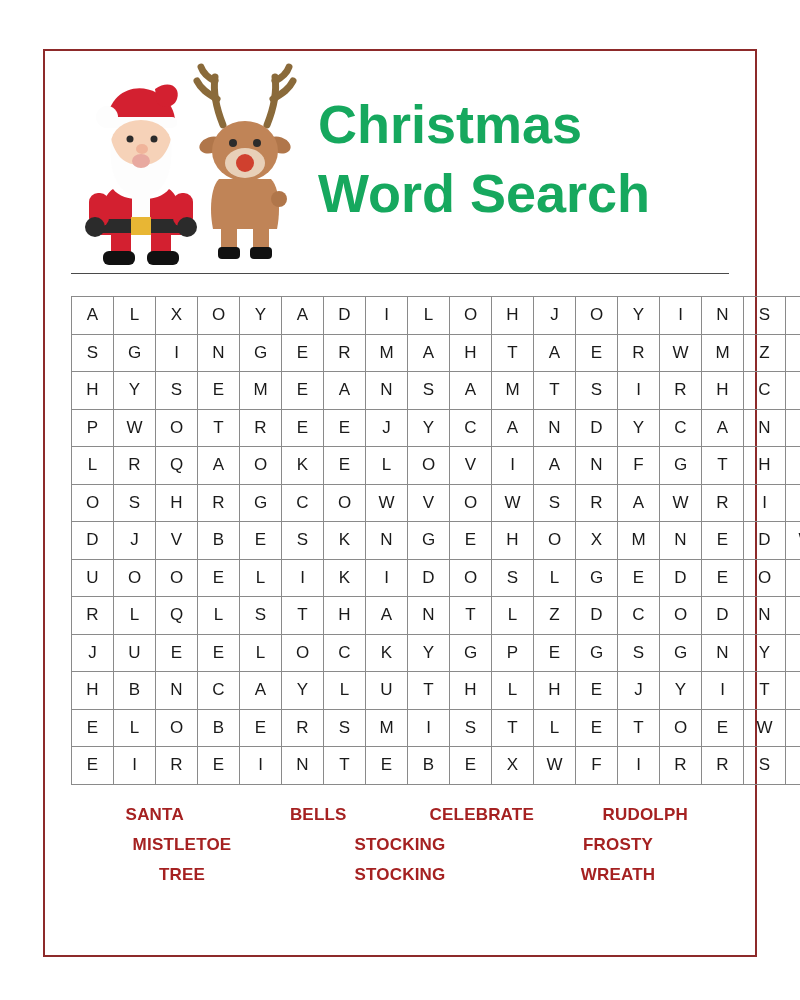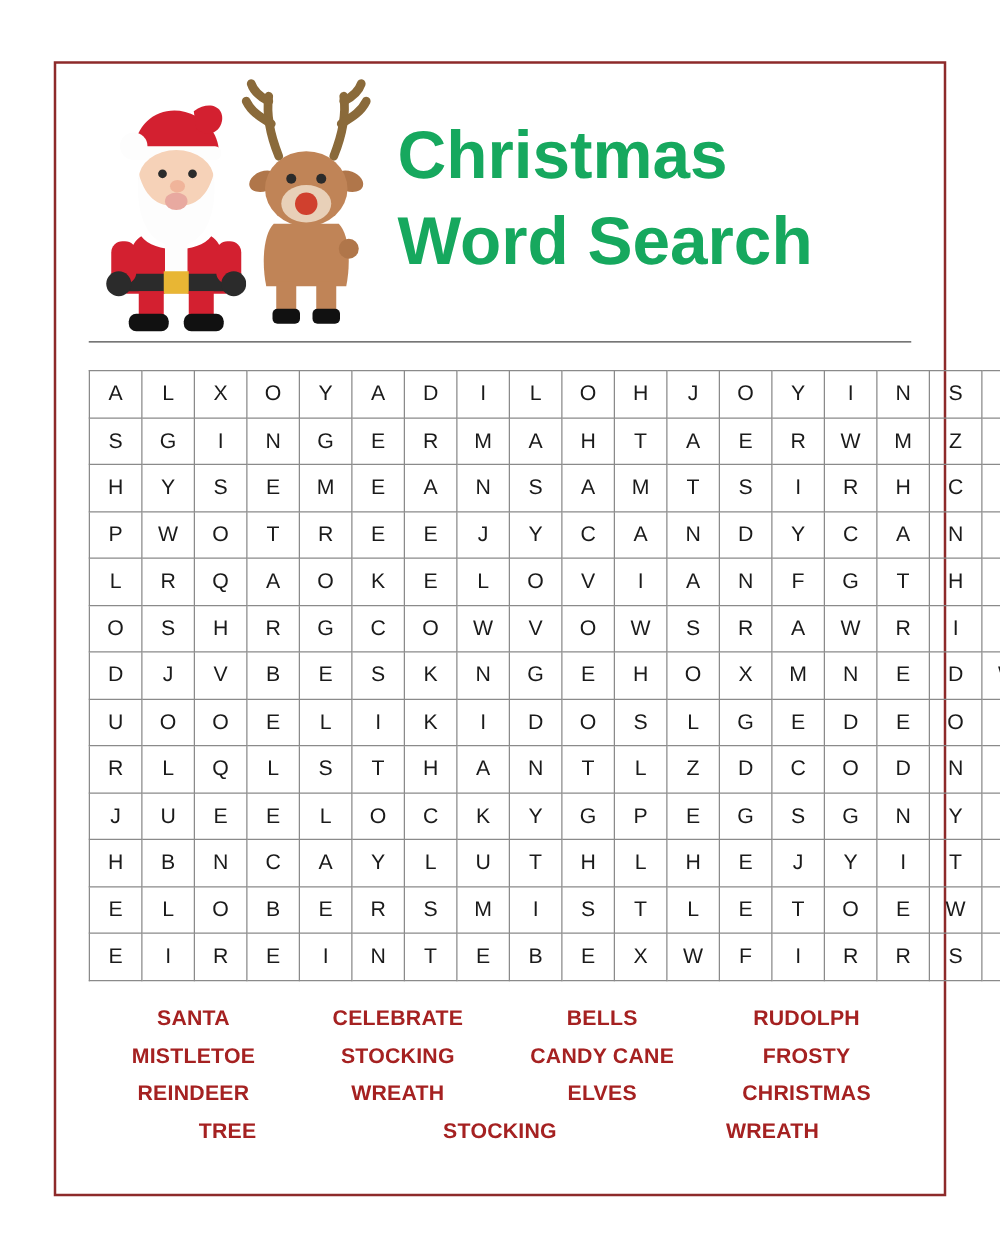--- a/index.html
+++ b/index.html
@@ -460,35 +460,28 @@
               <td>T</td>
             </tr>
           </tbody>
       </table>
     </div>
 
     <div class="words">
       <div id="word-list-rows">
           <div class="word-row">
             <span class="word">SANTA</span>
+            <span class="word">BELLS</span>
             <span class="word">CELEBRATE</span>
-            <span class="word">BELLS</span>
             <span class="word">RUDOLPH</span>
           </div>
           <div class="word-row">
             <span class="word">MISTLETOE</span>
             <span class="word">STOCKING</span>
-            <span class="word">CANDY CANE</span>
             <span class="word">FROSTY</span>
-          </div>
-          <div class="word-row">
-            <span class="word">REINDEER</span>
-            <span class="word">WREATH</span>
-            <span class="word">ELVES</span>
-            <span class="word">CHRISTMAS</span>
           </div>
           <div class="word-row">
             <span class="word">TREE</span>
             <span class="word">STOCKING</span>
             <span class="word">WREATH</span>
           </div>
         </div>
     </div>
 
   </div>

